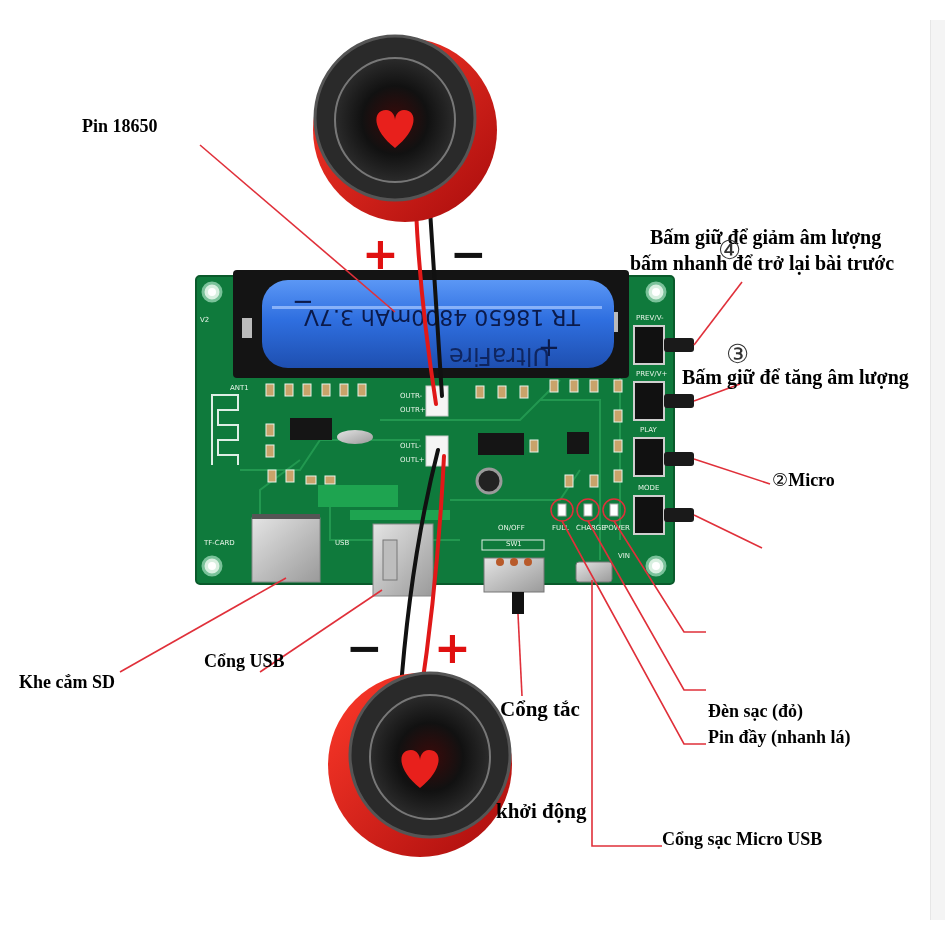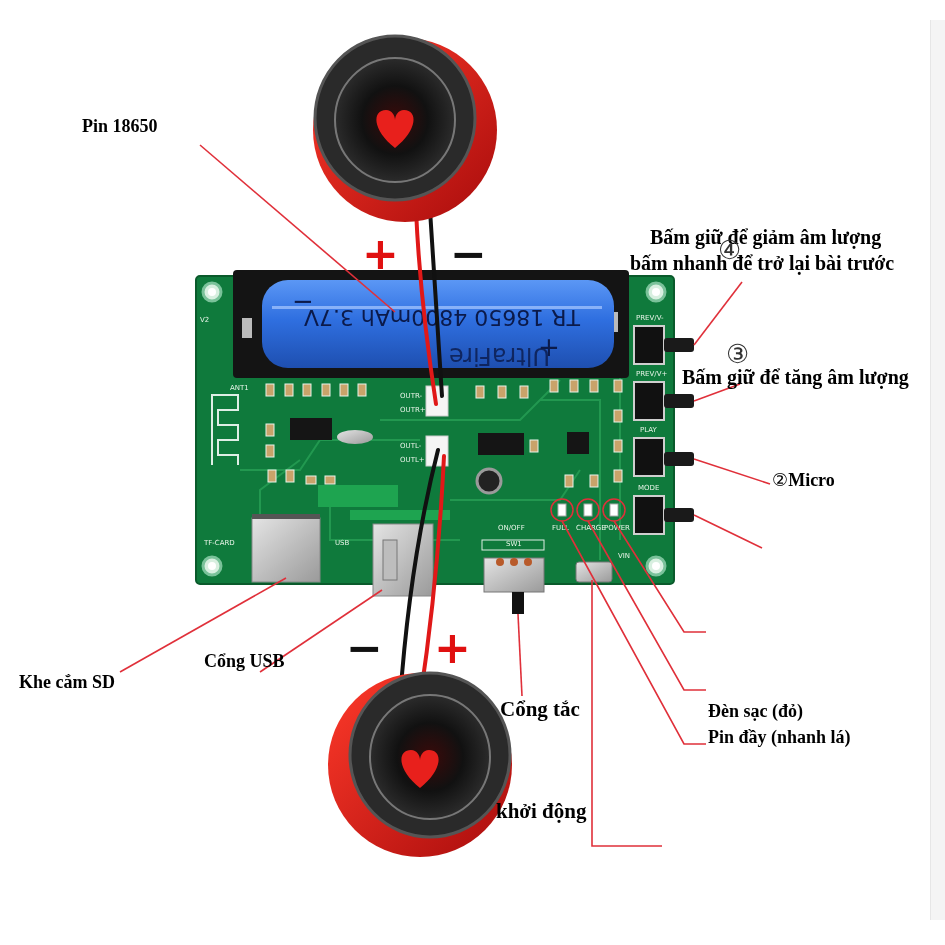--- a/index.html
+++ b/index.html
@@ -247,18 +247,19 @@
 
   <div class="lbl circ" style="left:726px;top:340px;font-size:26px;color:#333;">③</div>
   <div class="lbl lbl-small" style="left:682px;top:366px;">Bấm giữ để tăng âm lượng</div>
 
   <div class="lbl lbl-big" style="left:772px;top:470px;">
     <span class="circ">②</span><span>Micro</span>
   </div>
 
   <div class="lbl lbl-big" style="left:708px;top:674px;margin-top:28px;">Đèn sạc (đỏ)</div>
   <div class="lbl lbl-big" style="left:708px;top:728px;">Pin đầy (nhanh lá)</div>
+  <div class="lbl lbl-big" style="left:662px;top:830px;">Cổng sạc Micro USB</div>
 
   <div class="lbl lbl-big" style="left:19px;top:673px;">Khe cắm SD</div>
   <div class="lbl lbl-big" style="left:204px;top:652px;">Cổng USB</div>
   <div class="lbl lbl-mid" style="left:500px;top:698px;">Cổng tắc</div>
   <div class="lbl lbl-mid" style="left:496px;top:752px;margin-top:48px;">khởi động</div>
 </div>
 
 </body></html>

